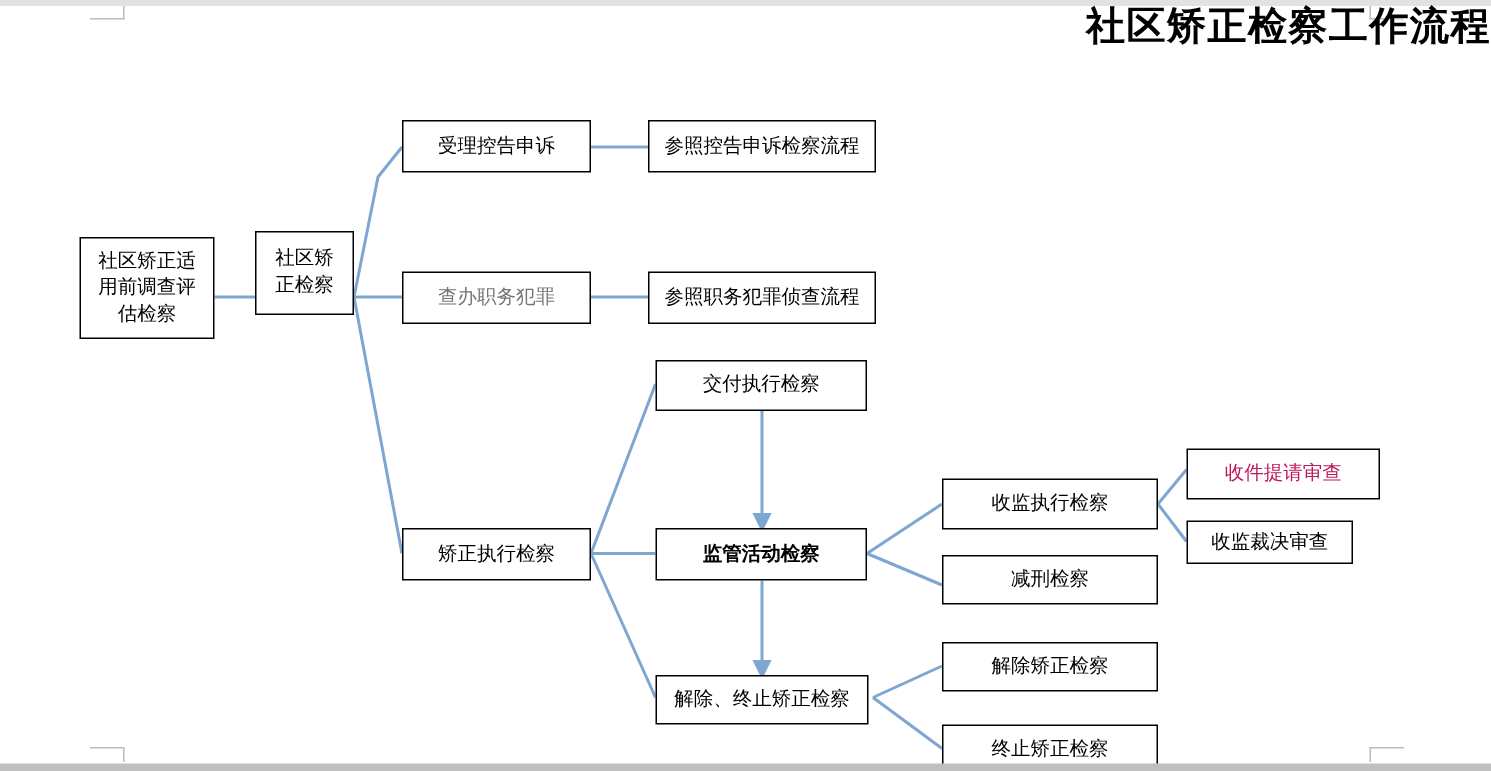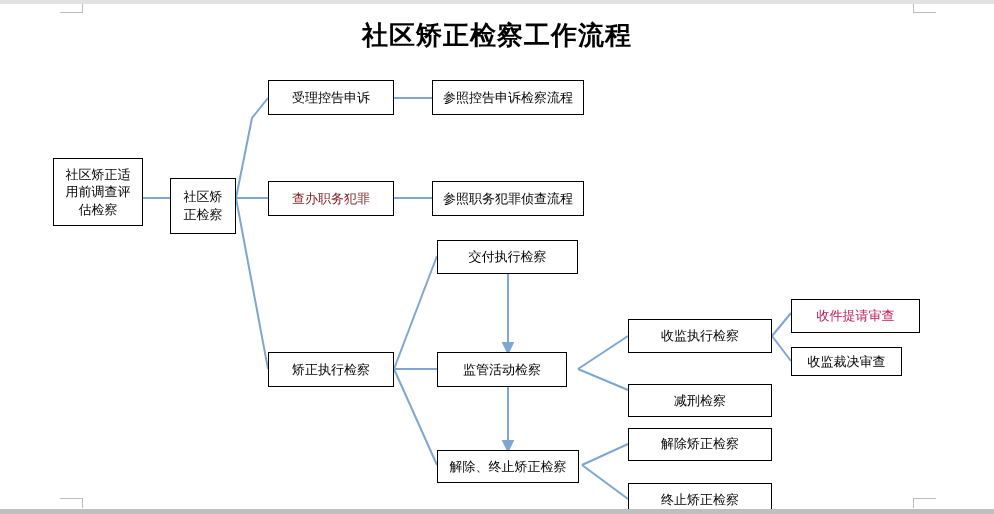--- a/index.html
+++ b/index.html
@@ -36,23 +36,23 @@
     border-style: solid;
     border-width: 0;
   }
   .cm-tl { left: 60px;  top: 4px;  width: 22px; height: 8px;  border-bottom: 1px solid #bcbcbc; border-right: 1px solid #bcbcbc; }
   .cm-tr { left: 913px; top: 4px;  width: 22px; height: 8px;  border-bottom: 1px solid #bcbcbc; border-left: 1px solid #bcbcbc; }
   .cm-bl { left: 60px;  top: 498px; width: 22px; height: 9px; border-top: 1px solid #bcbcbc; border-right: 1px solid #bcbcbc; }
   .cm-br { left: 913px; top: 498px; width: 22px; height: 9px; border-top: 1px solid #bcbcbc; border-left: 1px solid #bcbcbc; }
 
   .title {
     position: absolute;
-    left: 0; top: 18px;
+    left: 0; top: 0;
     width: 994px;
-    text-align: center;
+    text-align: right;
     font-size: 26px;
     font-weight: bold;
     color: #000000;
     letter-spacing: 1px;
     white-space: nowrap;
   }
 
   svg.connectors {
     position: absolute;
     left: 0; top: 0;
@@ -113,31 +113,31 @@
         <polyline points="772,336 791,361" fill="none" stroke="#7da7d0" stroke-width="2"></polyline>
         <polyline points="582,465 628,444" fill="none" stroke="#7da7d0" stroke-width="2"></polyline>
         <polyline points="582,465 628,499" fill="none" stroke="#7da7d0" stroke-width="2"></polyline>
       </g>
   </svg>
 
   <div id="node-layer">
       <div class="node" style="left: 53px; top: 158px; width: 90px; height: 68px; border-color: rgb(0, 0, 0); background: rgb(255, 255, 255); color: rgb(0, 0, 0);"><span>社区矫正适
 用前调查评
 估检察</span></div>
-      <div class="node" style="left: 170px; top: 178px; width: 66px; height: 56px; border-color: rgb(0, 0, 0); background: rgb(255, 255, 255); color: rgb(0, 0, 0);"><span>社区矫
+      <div class="node" style="left: 170px; top: 154px; width: 66px; height: 56px; border-color: rgb(0, 0, 0); background: rgb(255, 255, 255); color: rgb(0, 0, 0);"><span>社区矫
 正检察</span></div>
       <div class="node" style="left: 268px; top: 80px; width: 126px; height: 35px; border-color: rgb(0, 0, 0); background: rgb(255, 255, 255); color: rgb(0, 0, 0);"><span>受理控告申诉</span></div>
       <div class="node" style="left: 432px; top: 80px; width: 152px; height: 35px; border-color: rgb(0, 0, 0); background: rgb(255, 255, 255); color: rgb(0, 0, 0);"><span>参照控告申诉检察流程</span></div>
-      <div class="node" style="left: 268px; top: 181px; width: 126px; height: 35px; border-color: rgb(0, 0, 0); background: rgb(255, 255, 255); color: #7f1d1d;"><span>查办职务犯罪</span></div>
+      <div class="node" style="left: 268px; top: 181px; width: 126px; height: 35px; border-color: rgb(0, 0, 0); background: rgb(255, 255, 255); color: #737373;"><span>查办职务犯罪</span></div>
       <div class="node" style="left: 432px; top: 181px; width: 152px; height: 35px; border-color: rgb(0, 0, 0); background: rgb(255, 255, 255); color: rgb(0, 0, 0);"><span>参照职务犯罪侦查流程</span></div>
       <div class="node" style="left: 268px; top: 352px; width: 126px; height: 35px; border-color: rgb(0, 0, 0); background: rgb(255, 255, 255); color: rgb(0, 0, 0);"><span>矫正执行检察</span></div>
       <div class="node" style="left: 437px; top: 240px; width: 141px; height: 34px; border-color: rgb(0, 0, 0); background: rgb(255, 255, 255); color: rgb(0, 0, 0);"><span>交付执行检察</span></div>
-      <div class="node" style="left: 437px; top: 352px; width: 130px; height: 35px; border-color: rgb(0, 0, 0); background: rgb(255, 255, 255); color: rgb(0, 0, 0);"><span>监管活动检察</span></div>
+      <div class="node" style="left: 437px; top: 352px; width: 141px; height: 35px; border-color: rgb(0, 0, 0); background: rgb(255, 255, 255); color: rgb(0, 0, 0); font-weight: bold;"><span>监管活动检察</span></div>
       <div class="node" style="left: 628px; top: 319px; width: 144px; height: 34px; border-color: rgb(0, 0, 0); background: rgb(255, 255, 255); color: rgb(0, 0, 0);"><span>收监执行检察</span></div>
-      <div class="node" style="left: 628px; top: 384px; width: 144px; height: 33px; border-color: rgb(0, 0, 0); background: rgb(255, 255, 255); color: rgb(0, 0, 0);"><span>减刑检察</span></div>
+      <div class="node" style="left: 628px; top: 370px; width: 144px; height: 33px; border-color: rgb(0, 0, 0); background: rgb(255, 255, 255); color: rgb(0, 0, 0);"><span>减刑检察</span></div>
       <div class="node" style="left: 791px; top: 299px; width: 129px; height: 34px; border-color: rgb(0, 0, 0); background: rgb(255, 255, 255); color: #be185d;"><span>收件提请审查</span></div>
       <div class="node" style="left: 791px; top: 347px; width: 111px; height: 29px; border-color: rgb(0, 0, 0); background: rgb(255, 255, 255); color: rgb(0, 0, 0);"><span>收监裁决审查</span></div>
       <div class="node" style="left: 437px; top: 450px; width: 142px; height: 33px; border-color: rgb(0, 0, 0); background: rgb(255, 255, 255); color: rgb(0, 0, 0);"><span>解除、终止矫正检察</span></div>
       <div class="node" style="left: 628px; top: 428px; width: 144px; height: 33px; border-color: rgb(0, 0, 0); background: rgb(255, 255, 255); color: rgb(0, 0, 0); font-family: Liberation Mono, monospace;"><span>解除矫正检察</span></div>
       <div class="node" style="left: 628px; top: 483px; width: 144px; height: 33px; border-color: rgb(0, 0, 0); background: rgb(255, 255, 255); color: rgb(0, 0, 0);"><span>终止矫正检察</span></div>
     </div>
 
   <div class="doc-bottom-bar"></div>
 </div>
 

